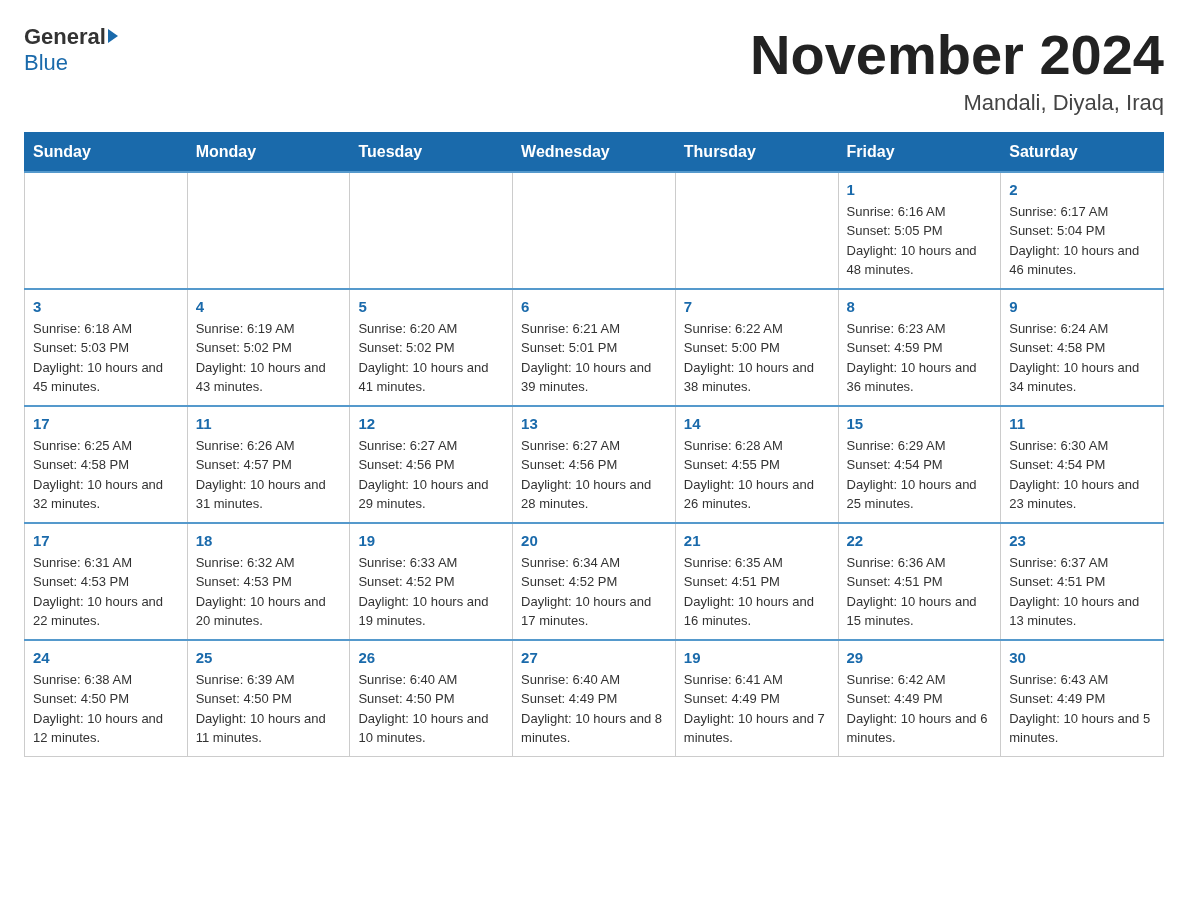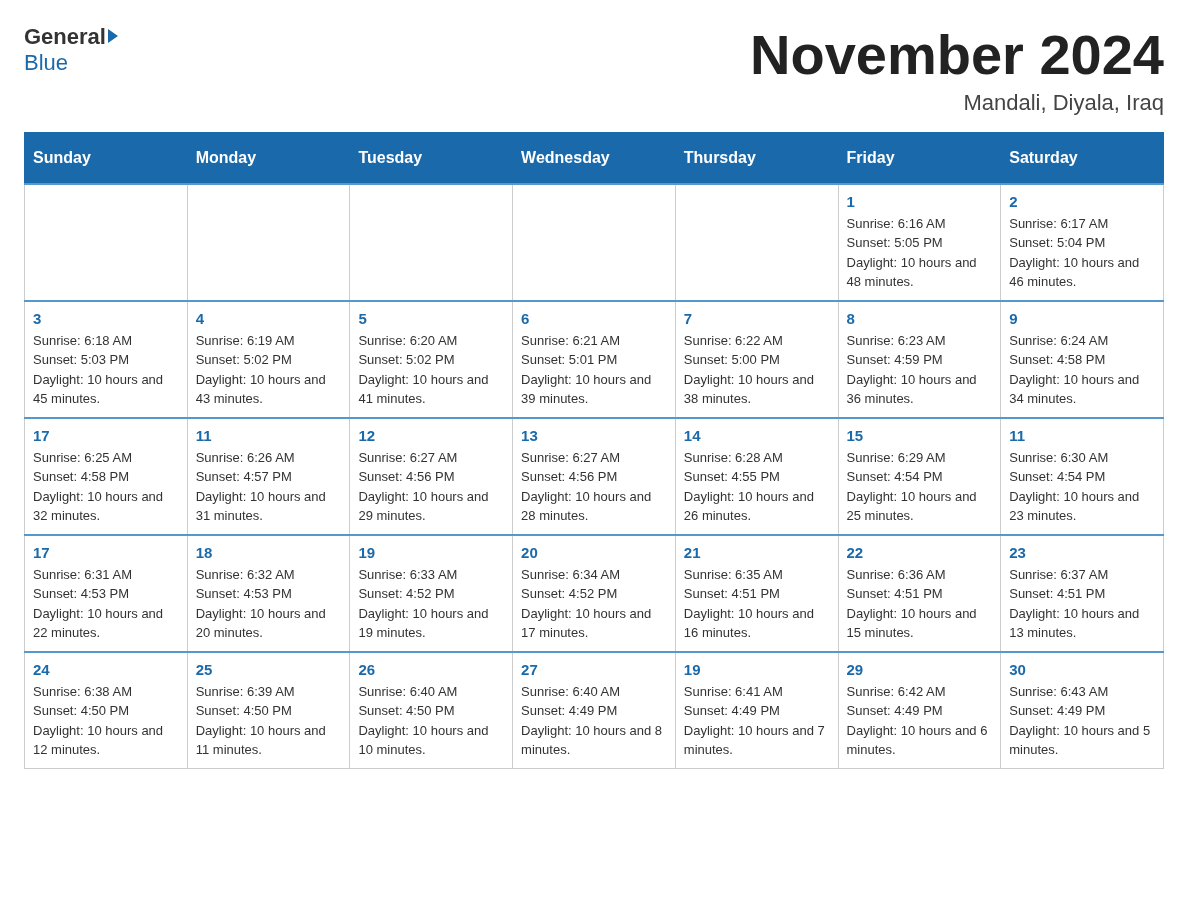--- a/index.html
+++ b/index.html
@@ -59,21 +59,21 @@
       margin-top: 4px;
     }
     .calendar {
       width: 100%;
       border-collapse: collapse;
       border: 1px solid #aaa;
     }
     .calendar th {
       background: #1a6aab;
       color: #fff;
-      padding: 16px 8px;
+      padding: 10px 8px;
       font-size: 16px;
       font-weight: bold;
       text-align: left;
       border: 1px solid #1a6aab;
     }
     .calendar td {
       vertical-align: top;
       padding: 8px;
       border: 1px solid #ccc;
       width: 14.28%;

